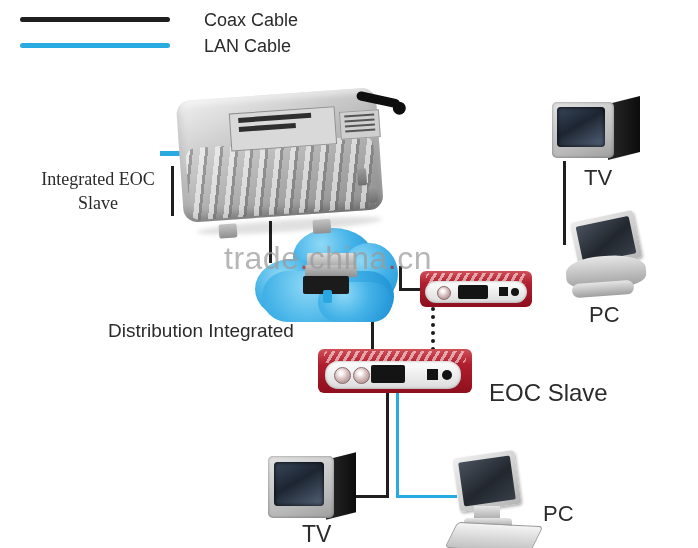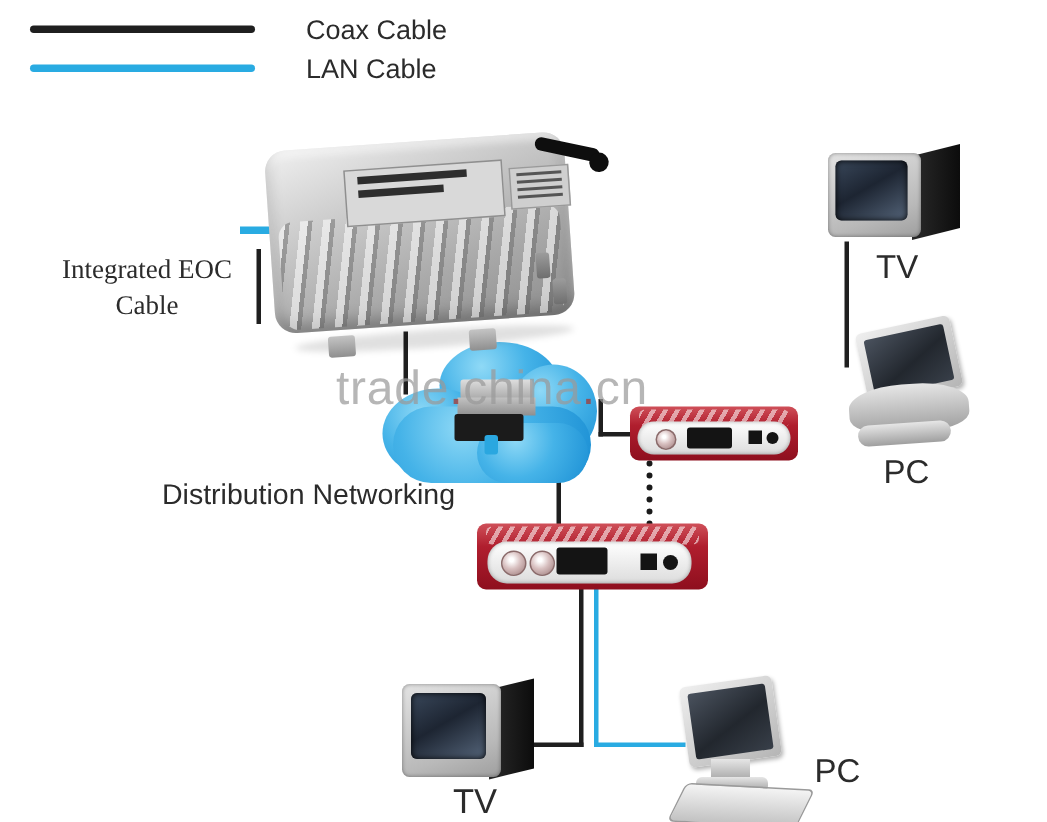--- a/index.html
+++ b/index.html
@@ -111,37 +111,37 @@
         <div class="m-post" style="left:186px;top:98px;"></div>
         <div class="m-lug" style="left:34px;top:126px;"></div>
         <div class="m-lug" style="left:128px;top:128px;"></div>
       </div>
       <div class="m-cable"></div>
       <div class="m-cable-end"></div>
     </div>
   </div>
   <div class="label" style="left:22px;top:167px;width:152px;text-align:center;font-size:18px;line-height:24px;white-space:normal;font-family:Liberation Serif, serif;">
     <span>Integrated EOC</span><br>
-    <span>Cable</span>
+    <span>Slave</span>
   </div>
 
   <div>
     <div class="puff" style="left:293px;top:228px;width:80px;height:58px;border-radius:50%;"></div>
     <div class="puff" style="left:340px;top:243px;width:58px;height:62px;border-radius:50%;"></div>
     <div class="puff" style="left:255px;top:259px;width:74px;height:60px;border-radius:50%;"></div>
     <div class="puff" style="left:262px;top:271px;width:132px;height:51px;border-radius:26px;"></div>
     <div class="puff" style="left:318px;top:282px;width:74px;height:40px;border-radius:22px;"></div>
   </div>
   <div class="cloud-modem" style="left:303px;top:253px;width:56px;height:52px;">
     <div class="cm-top"></div>
       <div class="cm-mid"></div>
       <div class="cm-front"></div>
       <div class="cm-plug"></div>
   </div>
-  <div class="label" style="left:108px;top:320px;font-size:19px;">Distribution Networking</div>
+  <div class="label" style="left:108px;top:320px;font-size:19px;">Distribution Integrated</div>
 
   <div class="watermark"><span>trade</span><span class="dot">.</span><span>china</span><span class="dot">.</span><span>cn</span></div>
 
   <div class="slave" style="left:420px;top:271px;width:112px;height:36px;">
     <div class="s-hatch"></div>
     <div class="s-face" style="left:5px;top:10px;width:102px;height:22px;">
       <div class="s-coax" style="left:12px;top:5px;width:12px;height:12px;"></div>
       <div class="s-ports" style="left:33px;top:4px;width:30px;height:14px;"></div>
       <div class="s-sq" style="left:74px;top:6px;width:9px;height:9px;"></div>
       <div class="s-ci" style="left:86px;top:7px;width:8px;height:8px;"></div>
@@ -151,20 +151,21 @@
   <div class="slave" style="left:318px;top:349px;width:154px;height:44px;">
     <div class="s-hatch"></div>
     <div class="s-face" style="left:7px;top:12px;width:136px;height:28px;">
       <div class="s-coax" style="left:9px;top:6px;width:15px;height:15px;"></div>
       <div class="s-coax" style="left:28px;top:6px;width:15px;height:15px;"></div>
       <div class="s-ports" style="left:46px;top:4px;width:34px;height:18px;"></div>
       <div class="s-sq" style="left:102px;top:8px;width:11px;height:11px;"></div>
       <div class="s-ci" style="left:117px;top:9px;width:10px;height:10px;"></div>
     </div>
   </div>
+  <div class="label" style="left:489px;top:379px;font-size:24px;">EOC Slave</div>
 
   <div class="crt" style="left:552px;top:96px;width:90px;height:66px;">
     <div class="crt-side" style="left:56px;top:4px;width:32px;height:56px;"></div>
     <div class="crt-front" style="left:0;top:6px;width:62px;height:56px;">
       <div class="crt-screen" style="left:5px;top:5px;width:48px;height:40px;"></div>
     </div>
   </div>
   <div class="label" style="left:584px;top:165px;font-size:22px;">TV</div>
 
   <div class="pc" style="left:558px;top:212px;width:96px;height:92px;">

